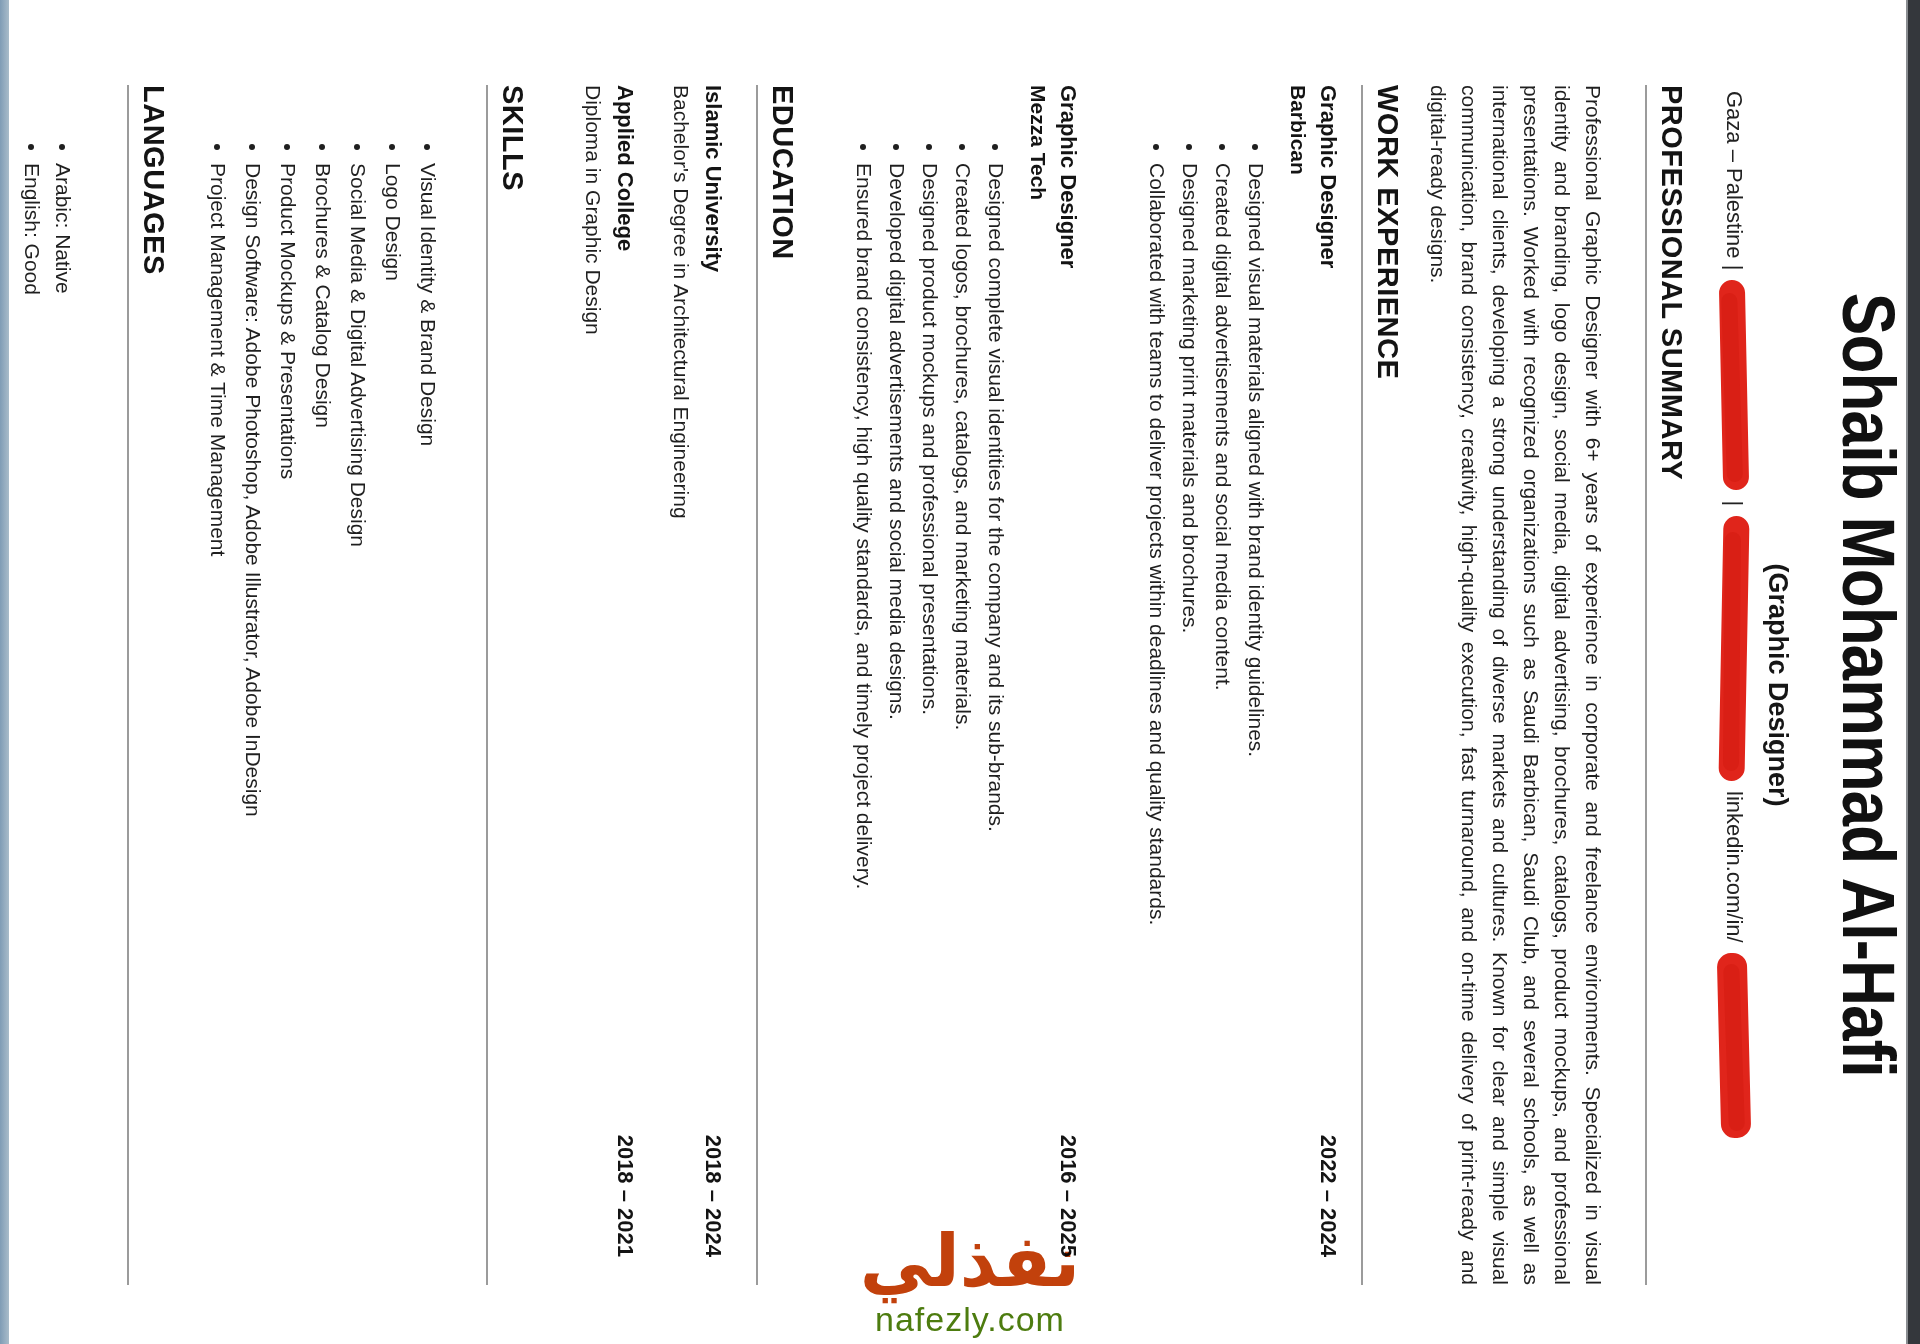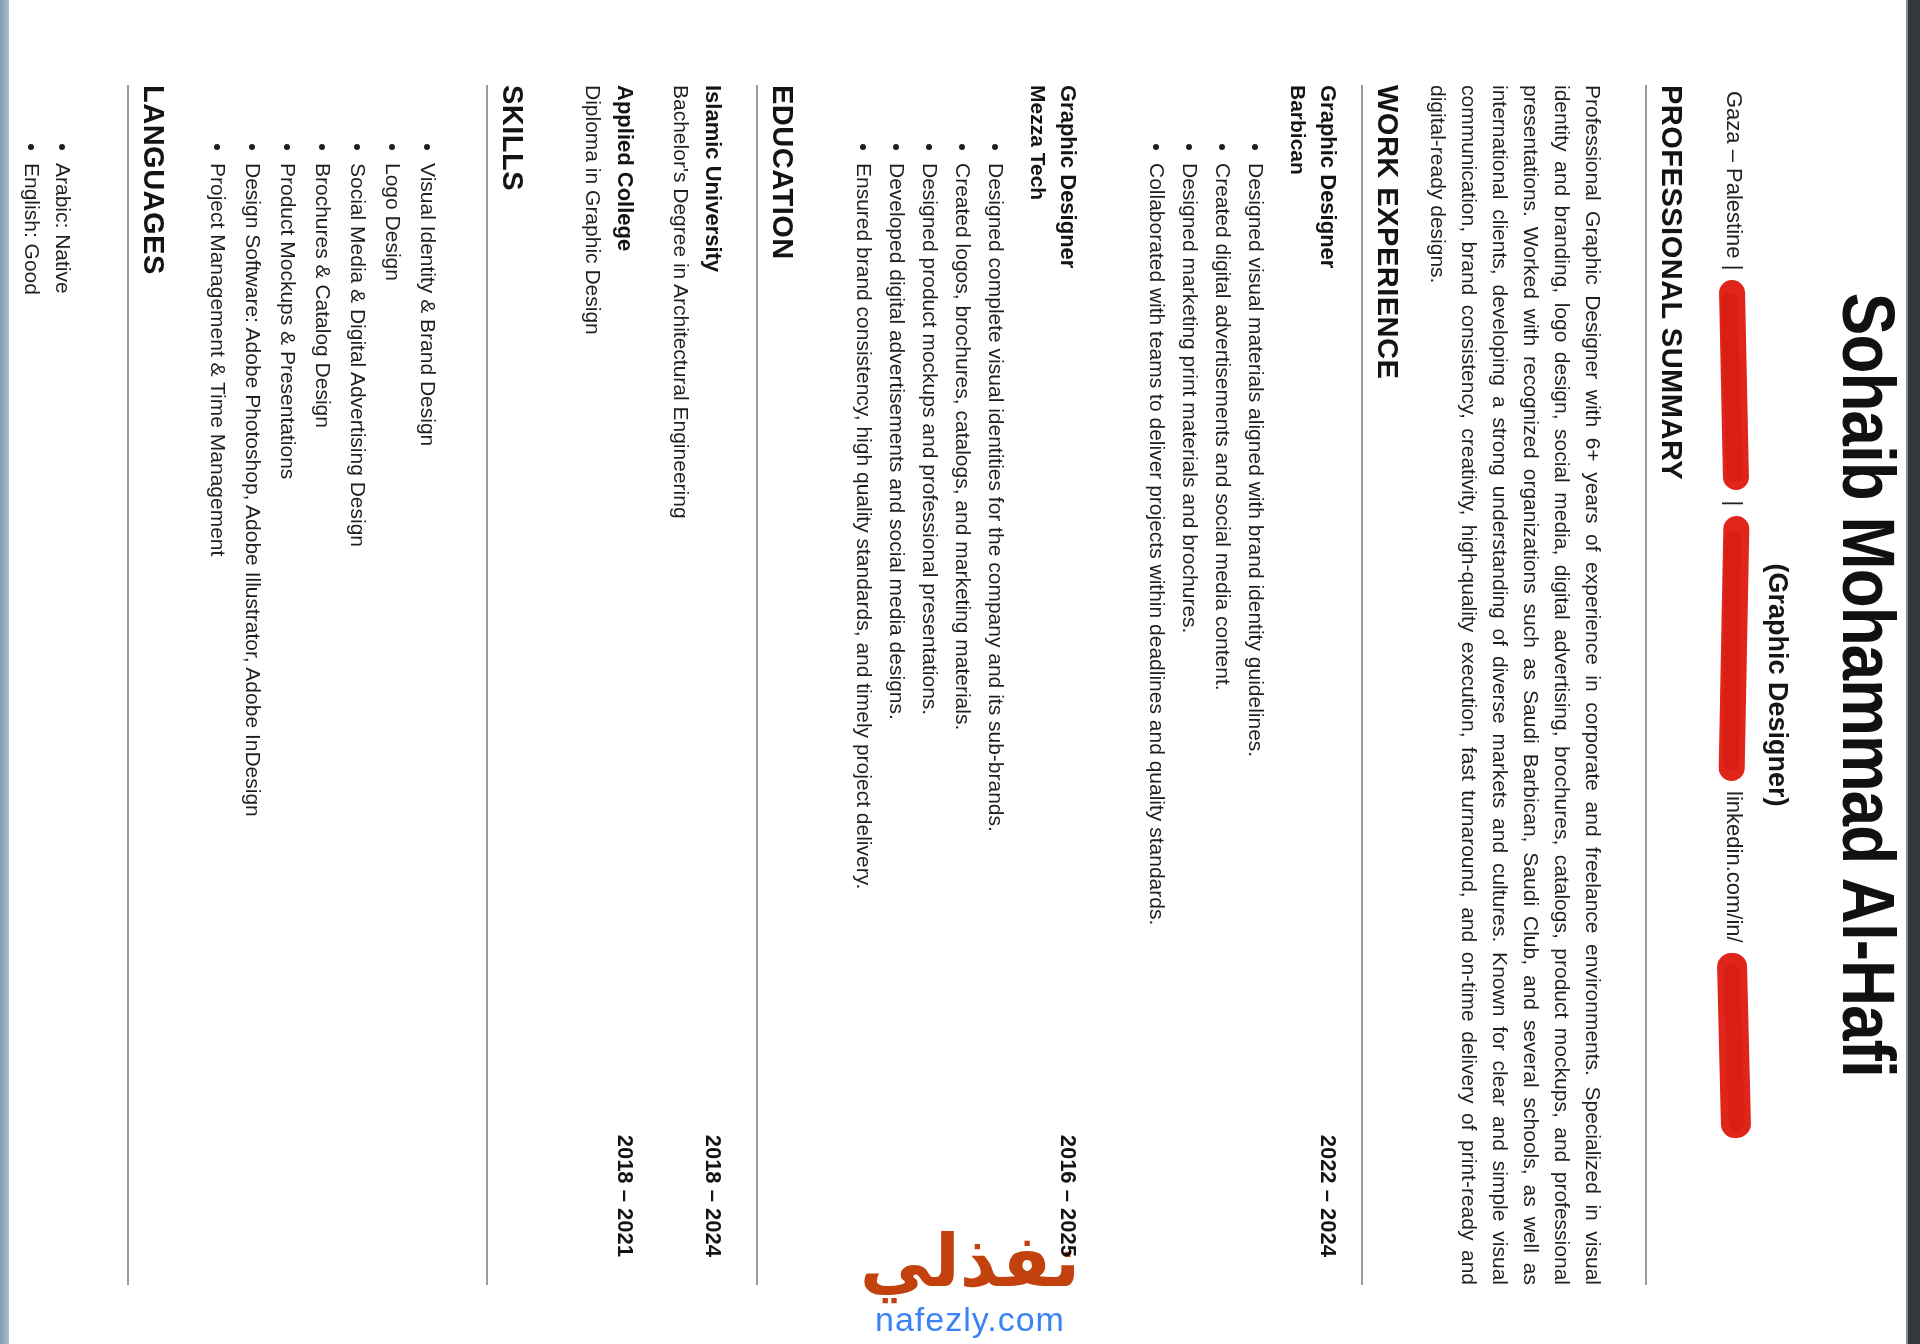--- a/index.html
+++ b/index.html
@@ -125,21 +125,21 @@
     pointer-events: none;
   }
   .watermark .wm-logo {
     font-family: "DejaVu Sans", sans-serif;
     font-size: 72px; font-weight: bold; line-height: 78px;
     color: #c2410c;
   }
   .watermark .wm-domain {
     font-size: 34px; line-height: 38px;
     letter-spacing: 1px;
-    color: #3b82f6;
+    color: #4d7c0f;
   }
 </style>
 </head>
 <body>
 
 <div class="edge-left"></div>
 <div class="edge-right"></div>
 
 <div class="page">
   <div class="content">

